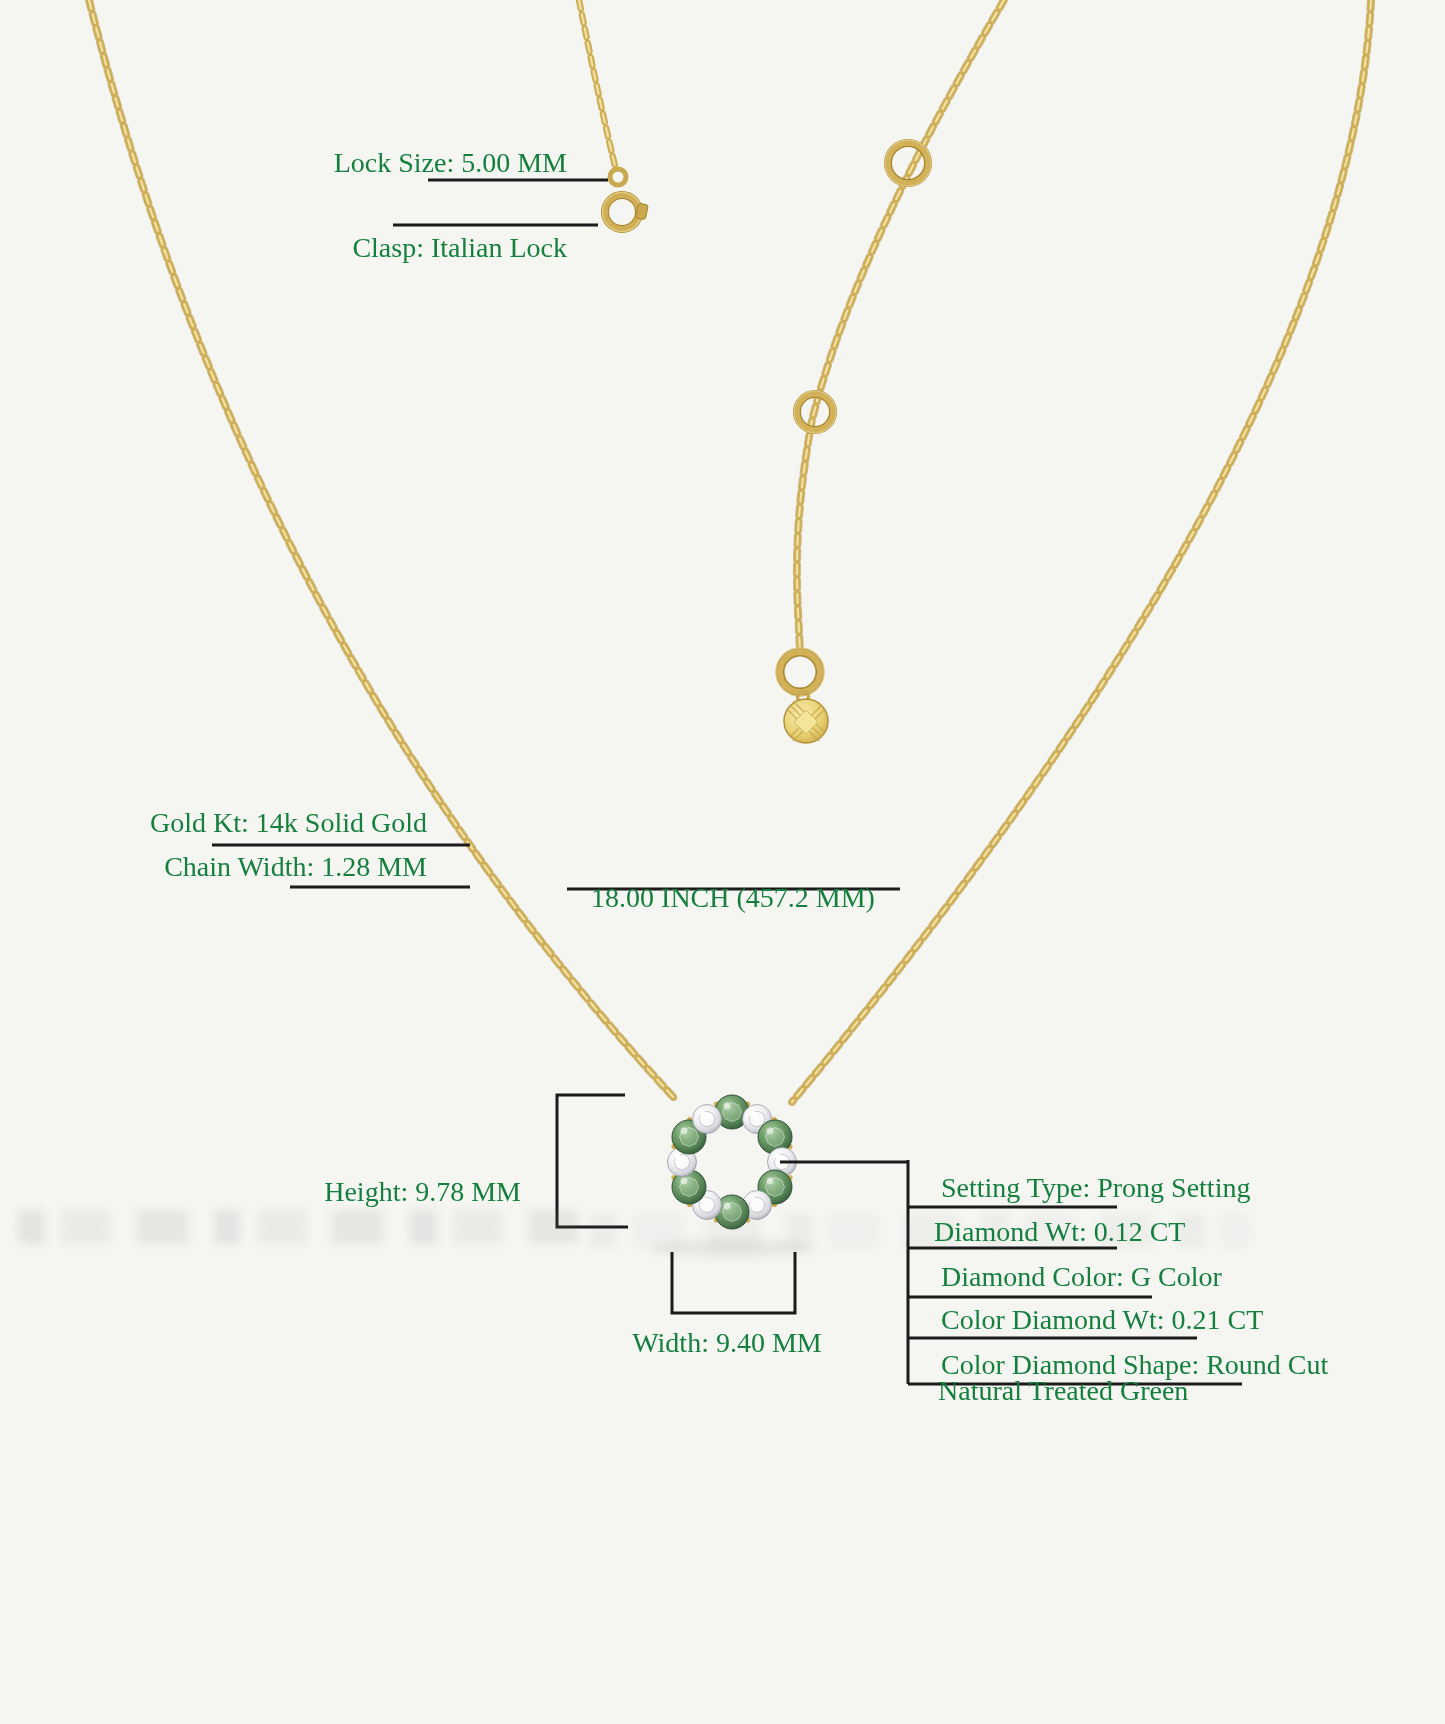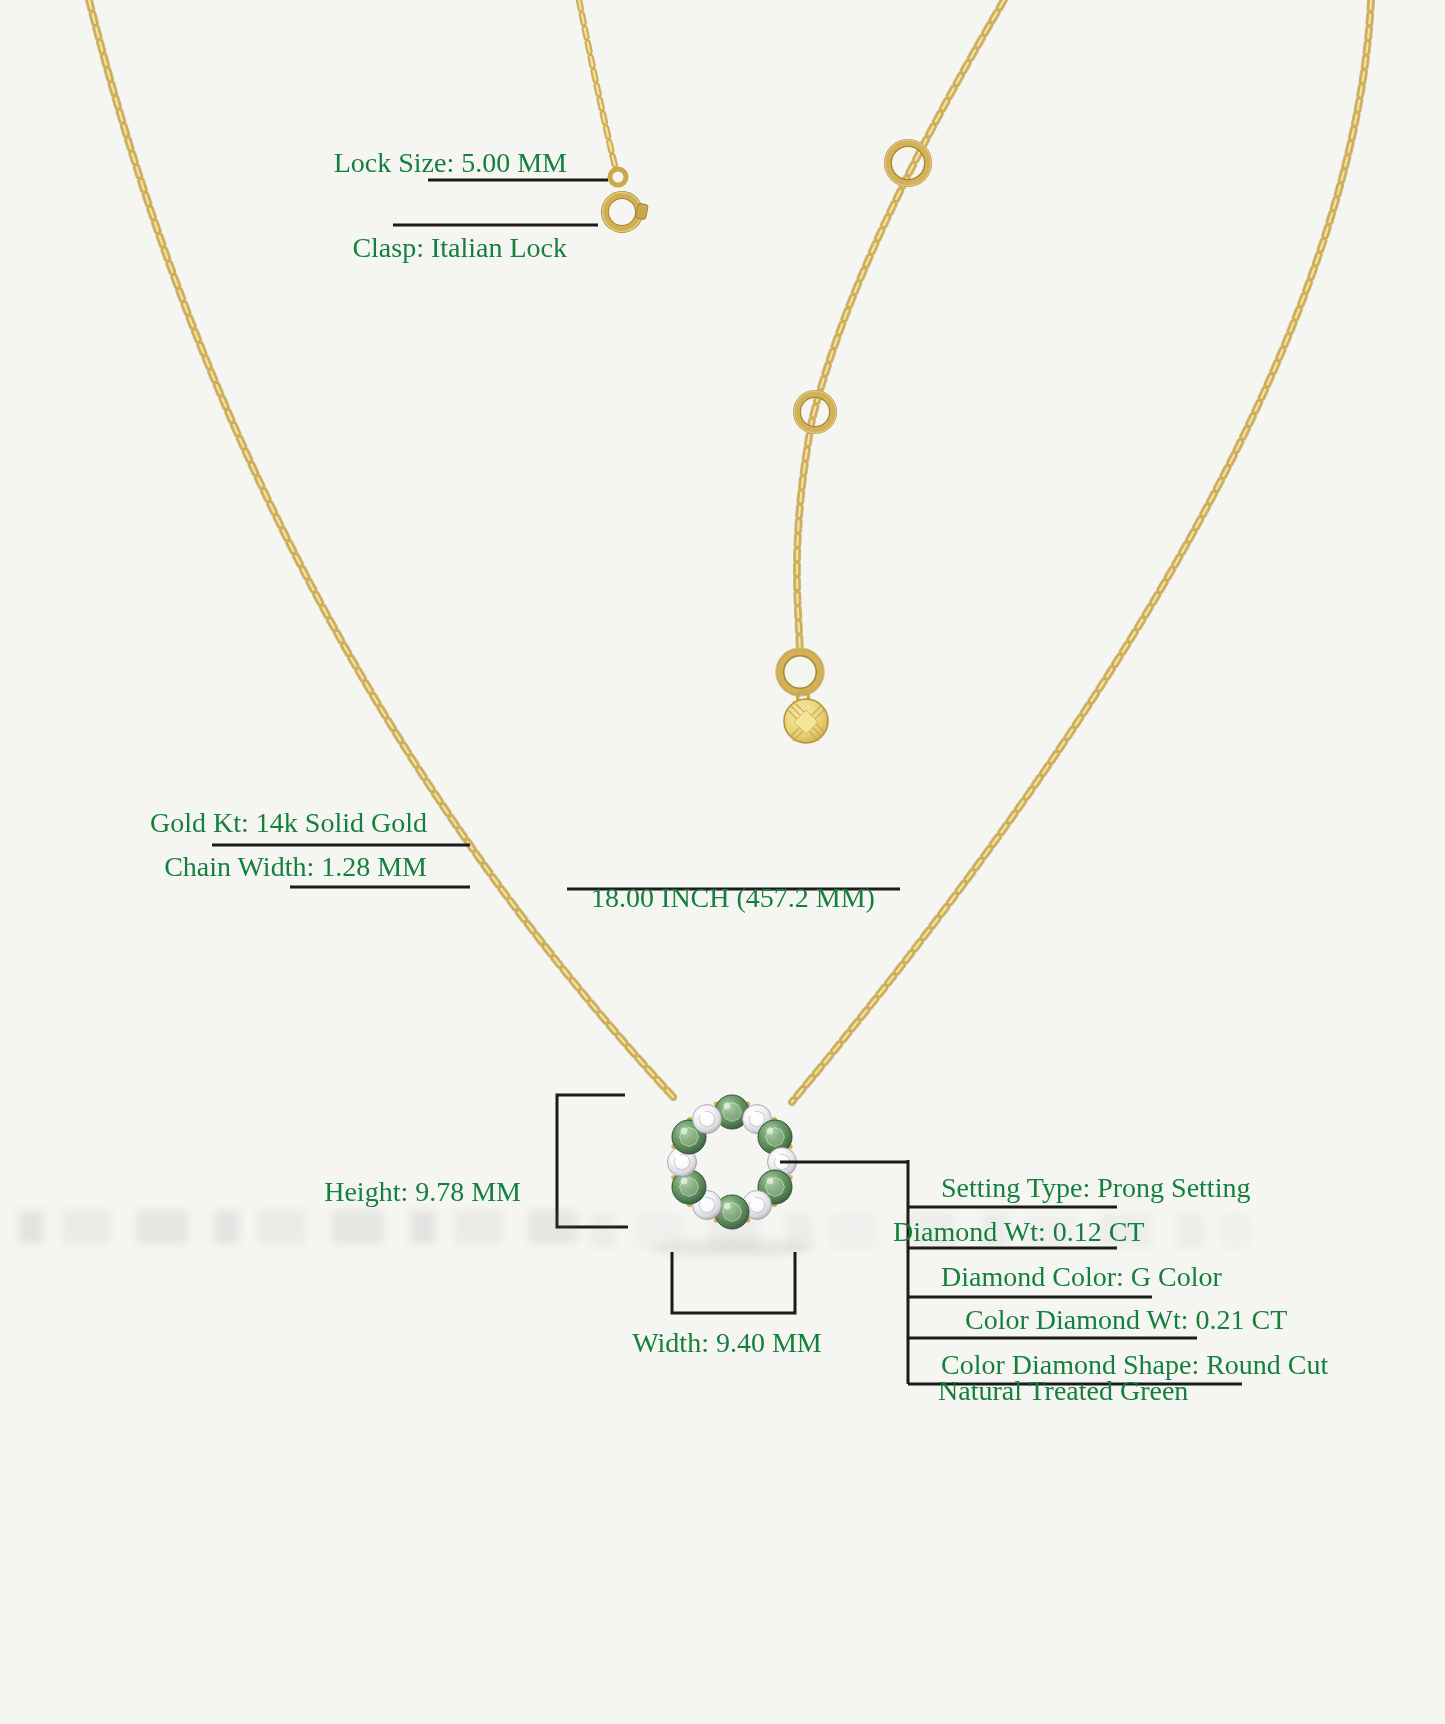--- a/index.html
+++ b/index.html
@@ -198,19 +198,19 @@
 
   <div class="lbl r" style="right:1018px;top:804px;">Gold Kt: 14k Solid Gold</div>
   <div class="lbl r" style="right:1018px;top:848px;">Chain Width: 1.28 MM</div>
 
   <div class="lbl c" style="left:733px;top:843px;margin-top:36px;">18.00 INCH (457.2 MM)</div>
 
   <div class="lbl r" style="right:924px;top:1173px;">Height: 9.78 MM</div>
   <div class="lbl c" style="left:727px;top:1324px;">Width: 9.40 MM</div>
 
   <div class="lbl" style="left:941px;top:1169px;">Setting Type: Prong Setting</div>
-  <div class="lbl" style="left:893px;top:1213px;">Diamond Wt: 0.12 CT</div>
+  <div class="lbl" style="left:934px;top:1213px;">Diamond Wt: 0.12 CT</div>
   <div class="lbl" style="left:941px;top:1258px;">Diamond Color: G Color</div>
-  <div class="lbl" style="left:941px;top:1301px;margin-left:24px;">Color Diamond Wt: 0.21 CT</div>
+  <div class="lbl" style="left:941px;top:1301px;">Color Diamond Wt: 0.21 CT</div>
   <div class="lbl" style="left:941px;top:1346px;">Color Diamond Shape: Round Cut</div>
   <div class="lbl" style="left:938px;top:1372px;">Natural Treated Green</div>
 
 </div>
 
 </body></html>

